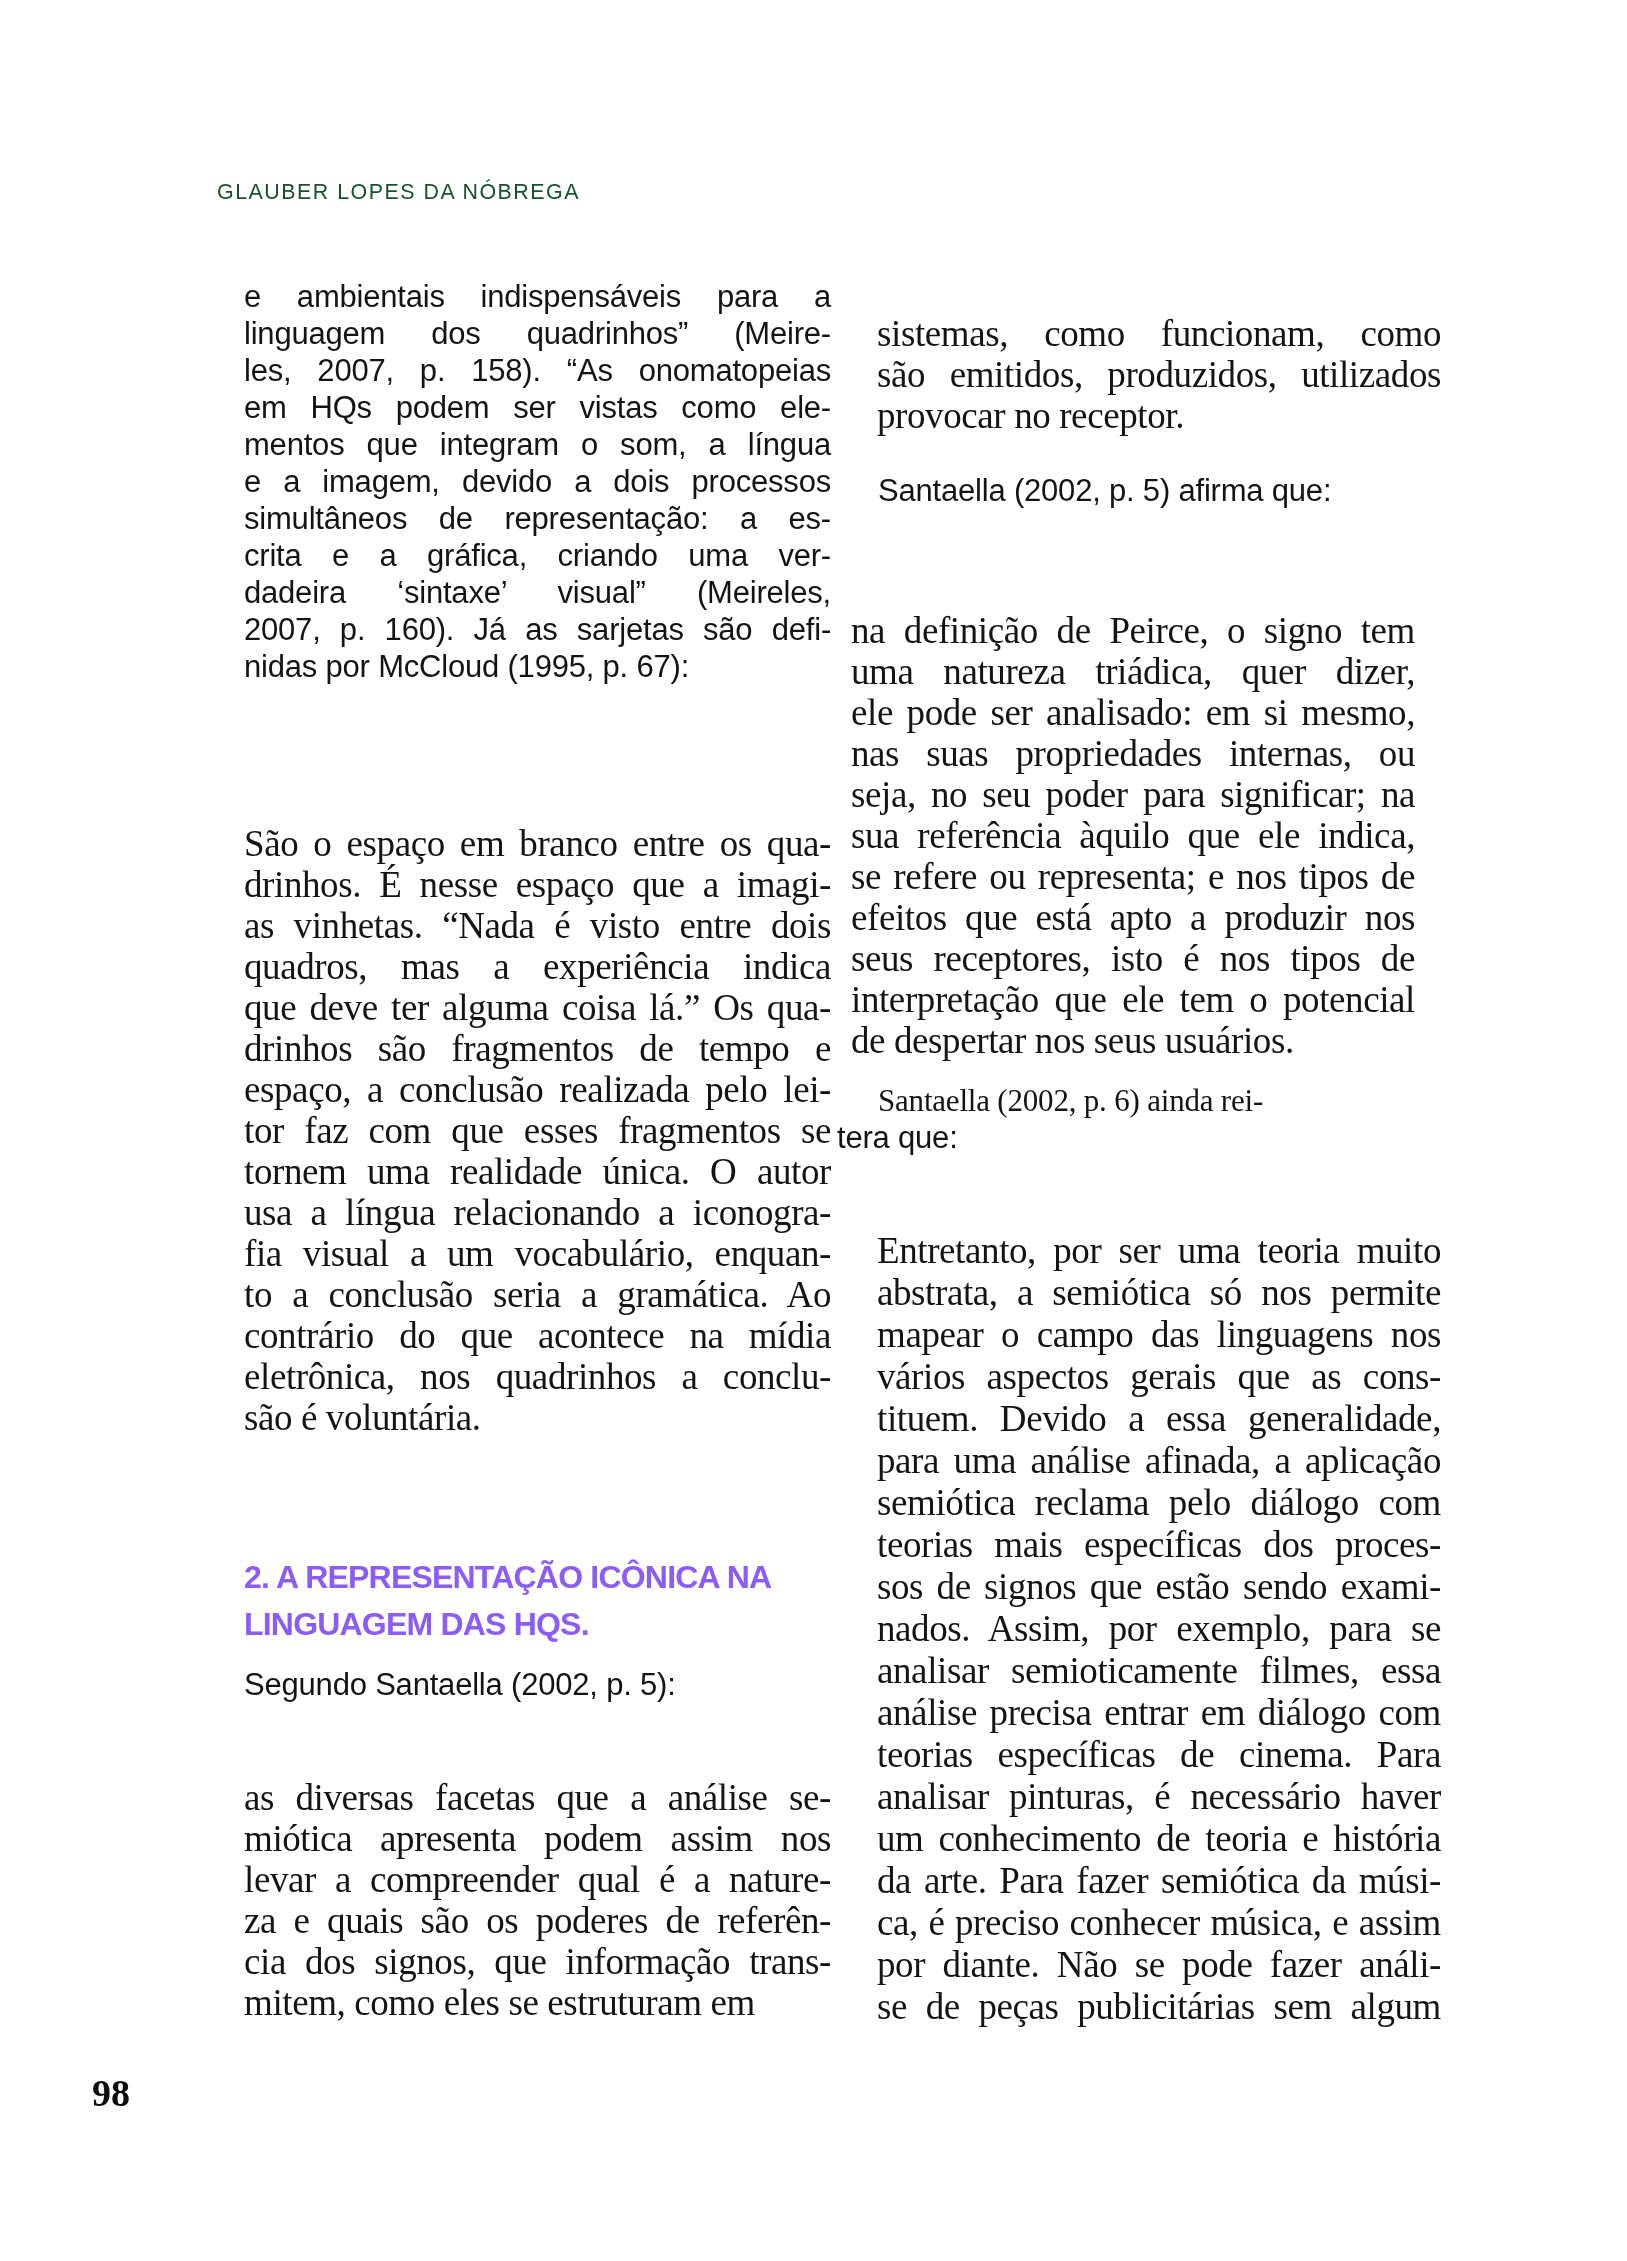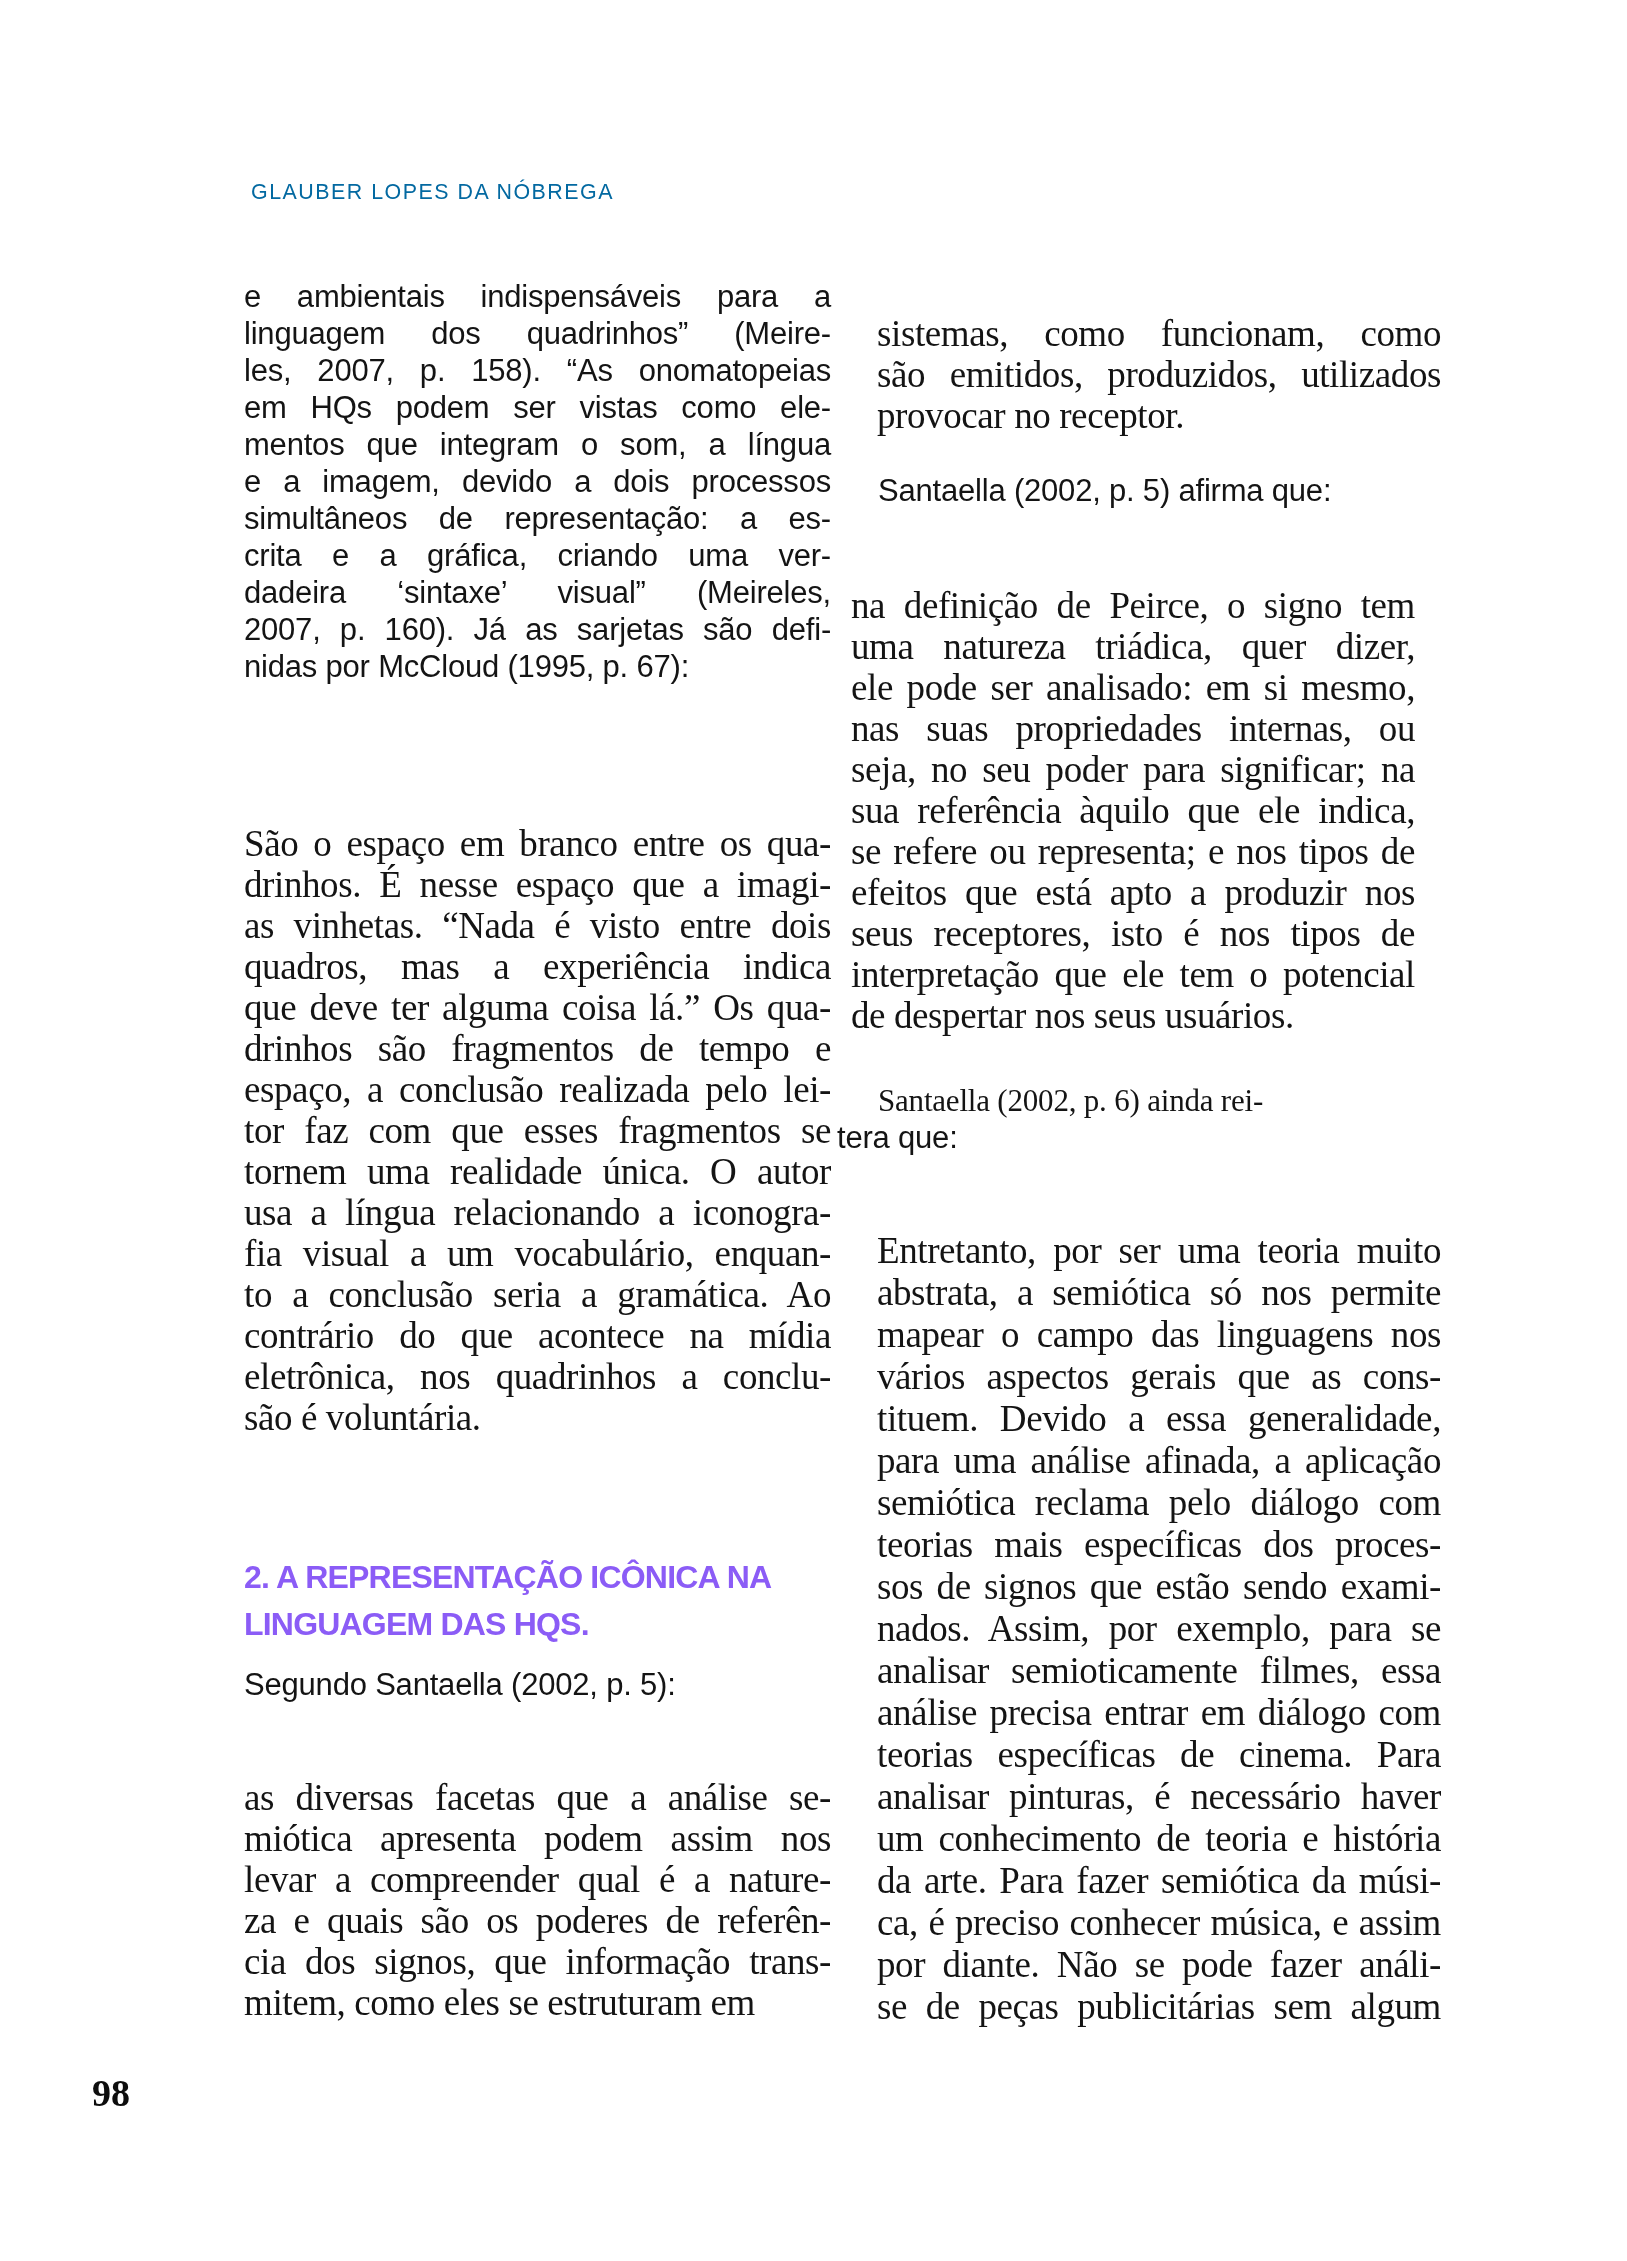--- a/index.html
+++ b/index.html
@@ -15,39 +15,39 @@
   .block { position: absolute; }
 
   .sans  { font-family: "Liberation Sans", "DejaVu Sans", sans-serif;
            font-size: 31px; line-height: 37px; letter-spacing: -0.2px; }
   .serif { font-family: "Liberation Serif", "DejaVu Serif", serif;
            font-size: 37px; line-height: 41px; letter-spacing: -0.4px; }
 
   .running-header {
     left: 217px; top: 179px; width: 689px;
     font-size: 21.4px; line-height: 26px;
-    letter-spacing: 1.5px; color: #0369a1; font-weight: 400; margin-left: 34px;
+    letter-spacing: 1.5px; color: #14532d; font-weight: 400;
   }
 
   .col-l { left: 217px;  width: 587px; margin-left: 27px; }
   .col-r { left: 837px; width: 564px; }
 
   .para-1   { top: 278px;  }
   .quote-1  { top: 786px; }
   .heading-2 {
     top: 1527px;
     font-weight: 700; font-size: 32px; line-height: 47px;
     letter-spacing: -0.8px; color: #8b5cf6;
   }
   .segundo  { top: 1666px; }
   .quote-2a { top: 1740px; }
 
   .quote-2b { top: 276px;  }
   .afirma   { top: 472px;  text-indent: 41px; }
-  .quote-3  { top: 548px; margin-left: 14px;  }
+  .quote-3  { top: 573px; margin-left: 14px;  }
   .reitera  { top: 1082px; text-indent: 41px; }
   .quote-4  { top: 1193px; line-height: 42px; }
 
   .page-number {
     left: 92px; top: 2071px;
     font-family: "Liberation Serif", "DejaVu Serif", serif;
     font-weight: 700; font-size: 38px; line-height: 44px; color: #0d0d0d;
   }
 
   .line { text-align: left; }

